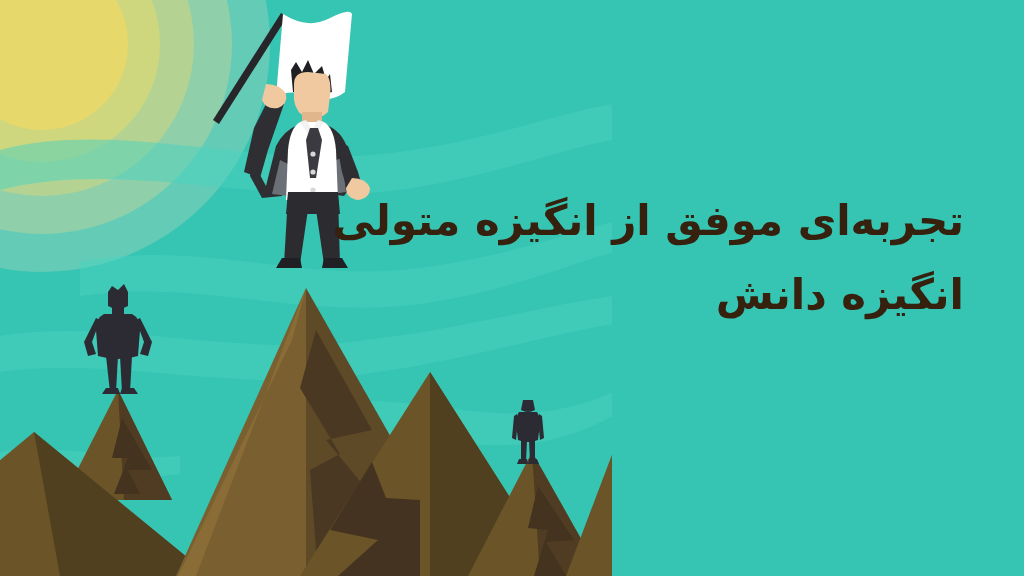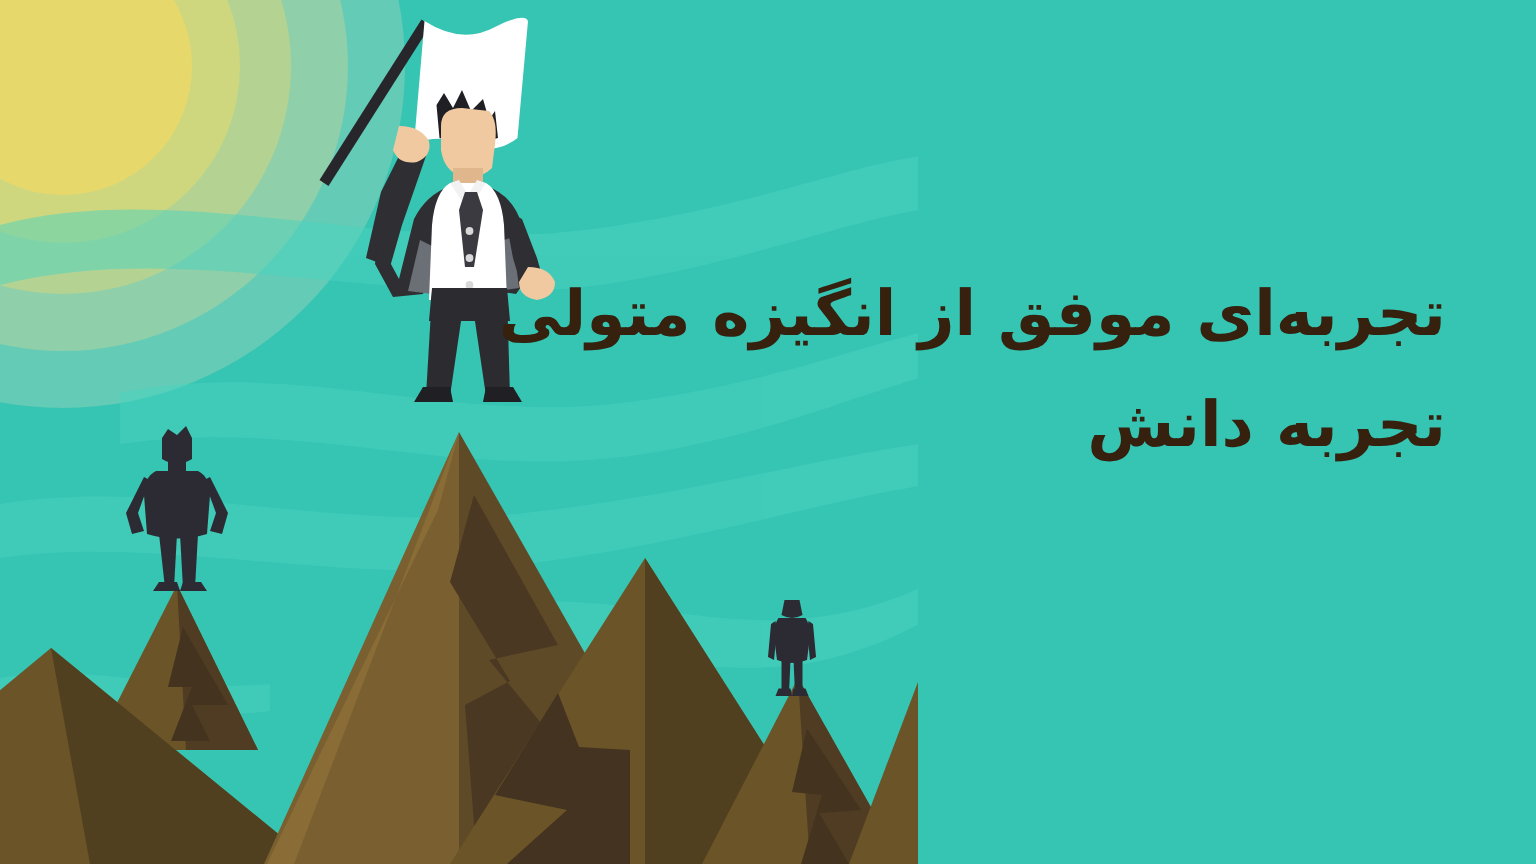--- a/index.html
+++ b/index.html
@@ -37,21 +37,21 @@
     overflow: hidden;
     z-index: 1;
   }
   .illus svg, .text-svg {
     display: block;
   }
   
   .title-block {
     position: absolute;
     right: 60px;
-    top: 172px;
+    top: 184px;
     width: 560px;
     text-align: right;
     direction: rtl;
     z-index: 10;
   }
   .title-line {
     font-family: "DejaVu Sans", sans-serif;
     font-weight: bold;
     font-size: 42px;
     line-height: 74px;
@@ -198,16 +198,16 @@
         </g>
 
       </g>
     </svg>
   </div>
 
   <div class="panel-right"></div>
 
   <div class="title-block">
     <div class="title-line">تجربه‌ای موفق از انگیزه متولی</div>
-    <div class="title-line">تجربه دانش</div>
+    <div class="title-line">انگیزه دانش</div>
   </div>
 
 </div>
 
 </body></html>

